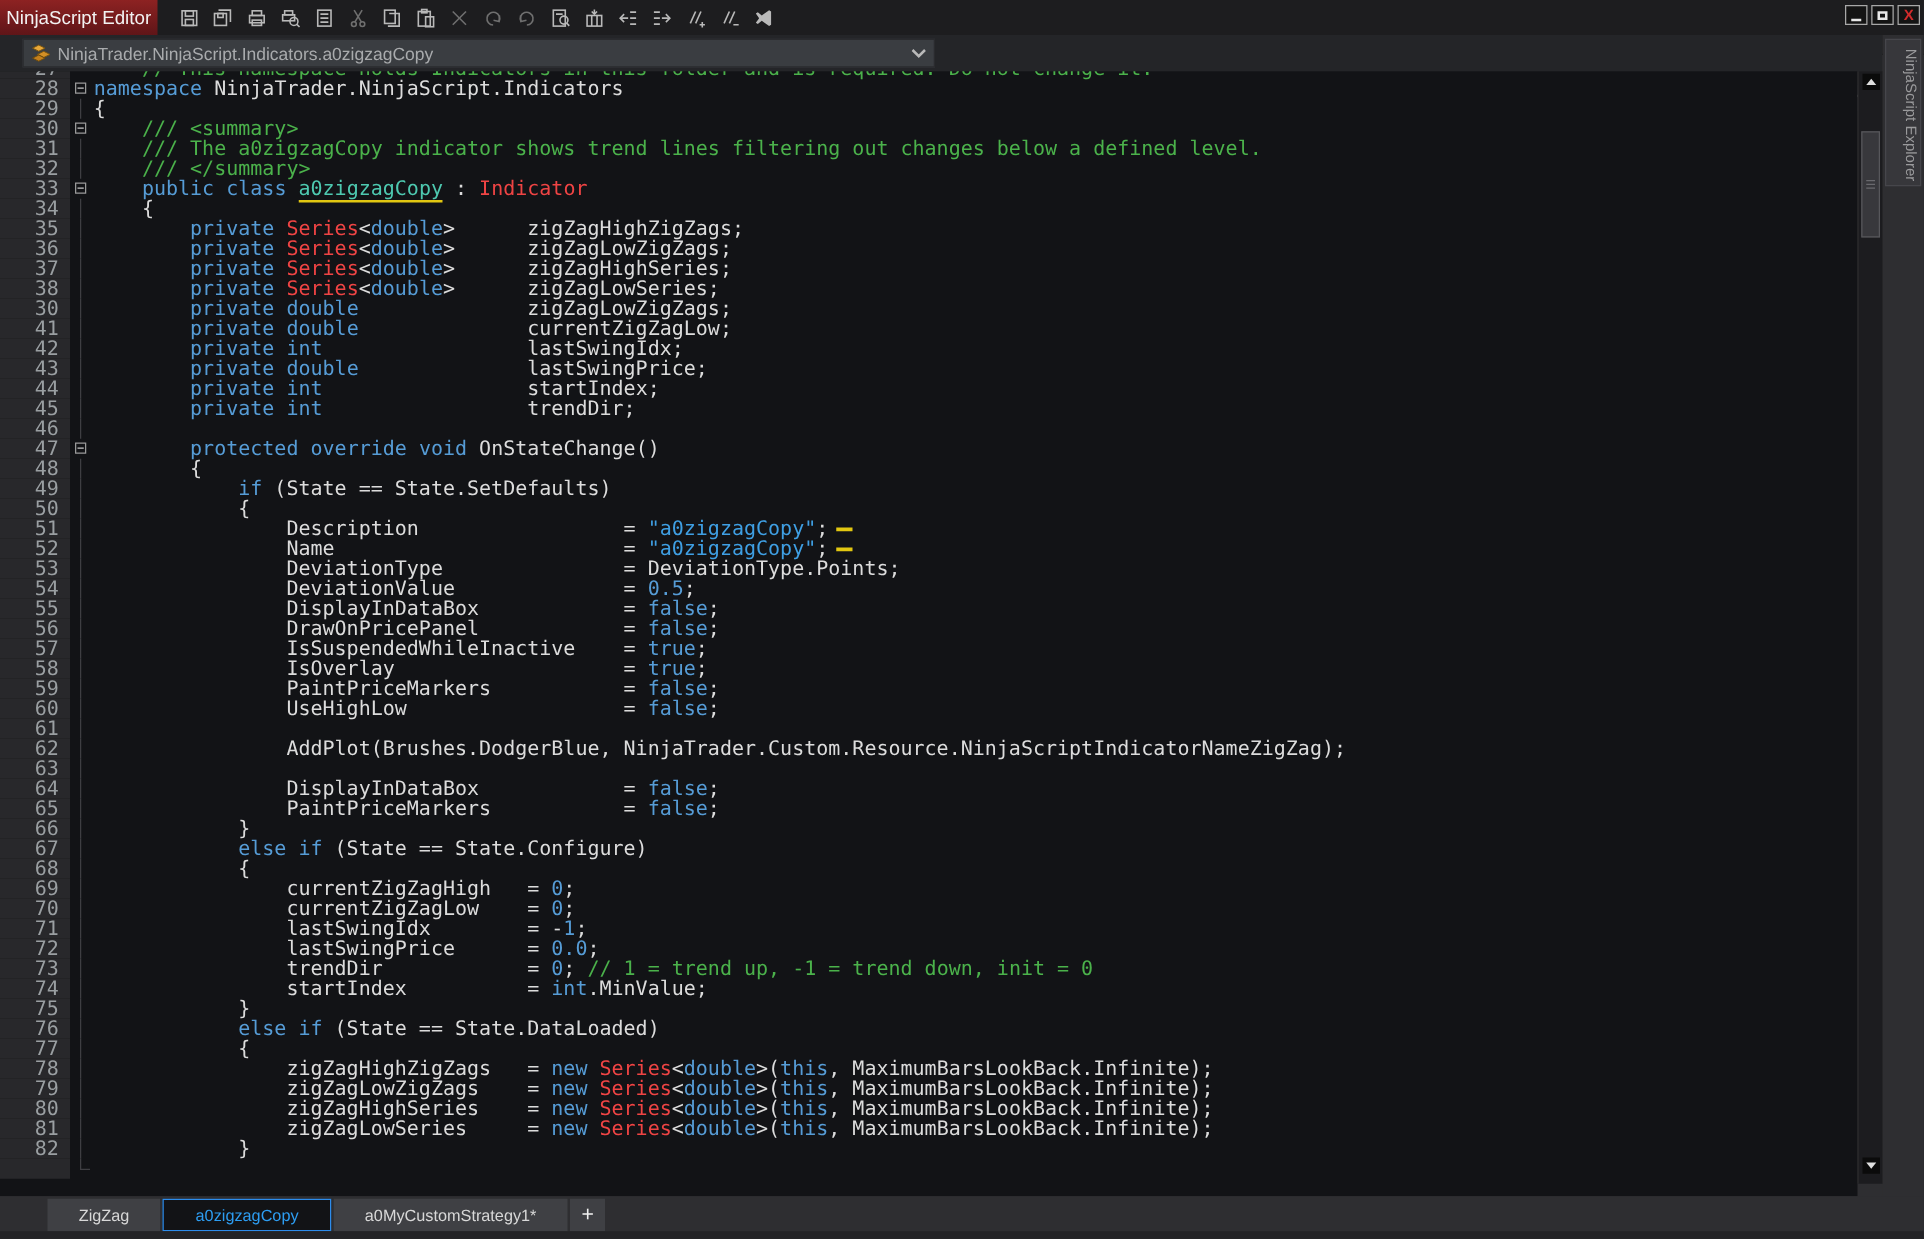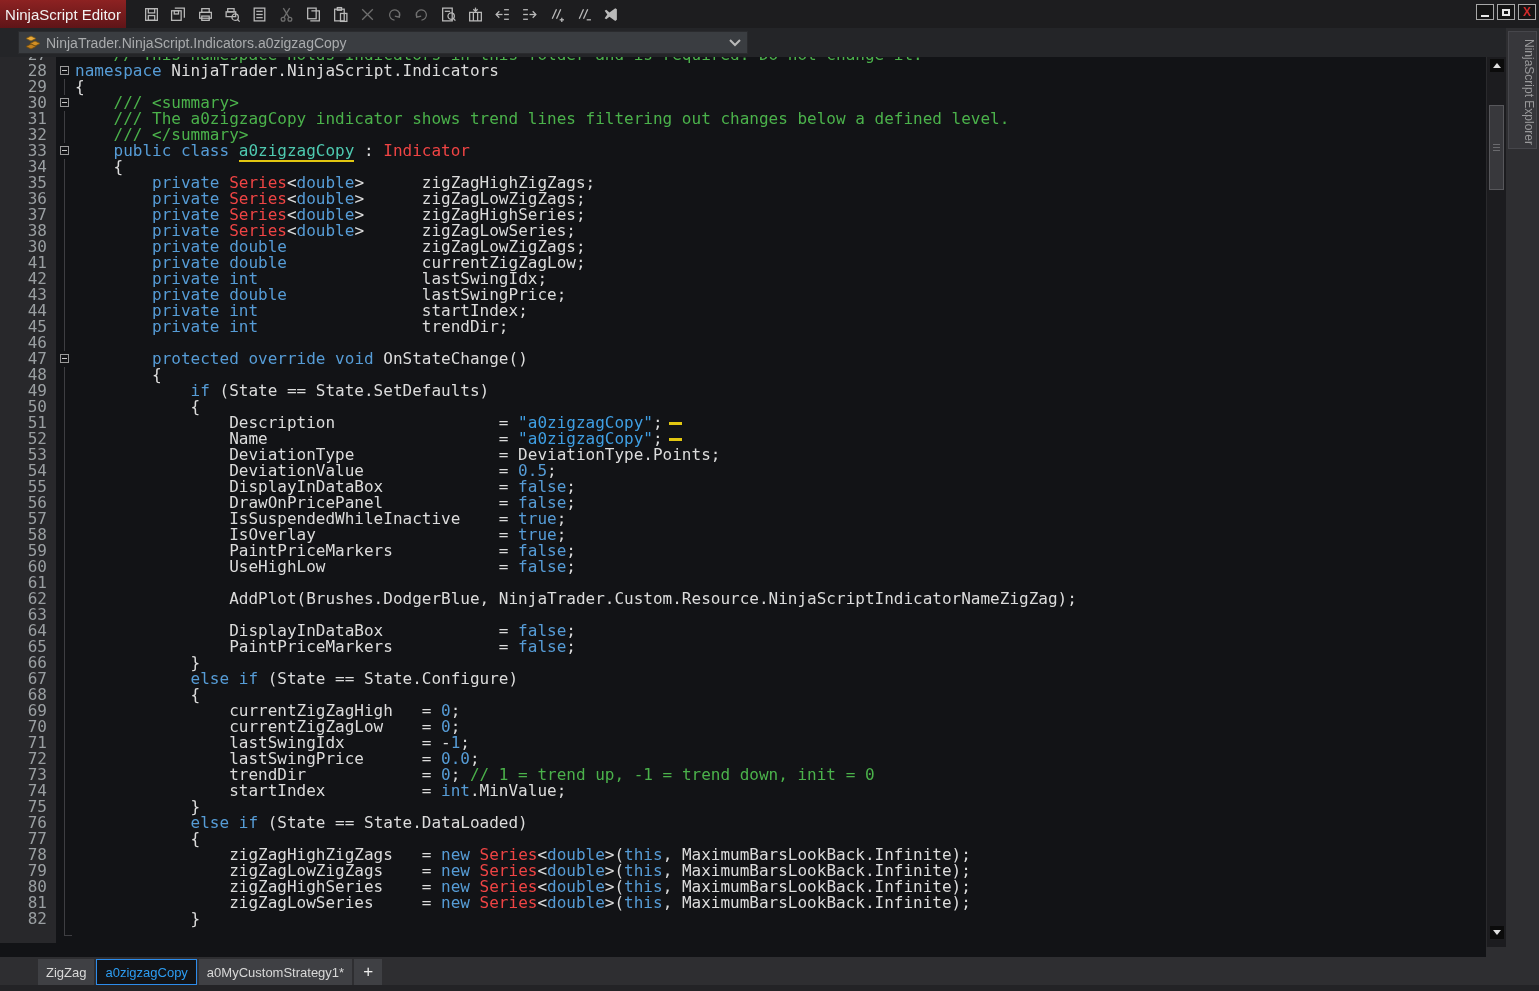--- a/index.html
+++ b/index.html
@@ -56,21 +56,21 @@
   .sb-btn.down { top:869px; }
   .tri-up { width:0; height:0; border-left:4px solid transparent; border-right:4px solid transparent; border-bottom:5px solid #e0e0e0; }
   .tri-down { width:0; height:0; border-left:4px solid transparent; border-right:4px solid transparent; border-top:5px solid #e0e0e0; }
   .sb-thumb { position:absolute; left:2px; top:48px; width:15px; height:85px; background:#38383c; border:1px solid #57575b; }
   .sb-grip { position:absolute; left:3px; top:38px; width:7px; height:1px; background:#6a6a6e; box-shadow:0 3px 0 #6a6a6e, 0 6px 0 #6a6a6e; }
 
   
   .bottombar { position:absolute; left:0; top:957px; width:1539px; height:34px; background:#2e2e31; }
   .bb-strip { position:absolute; left:0; top:28px; width:1539px; height:6px; background:#232326; }
   .tabs { position:absolute; left:38px; top:2px; display:flex; gap:2px; }
-  .tab { height:26px; padding:0 8px; background:#3f4044; color:#d8d8d8; font-size:13px; display:flex; align-items:center; white-space:nowrap; }
+  .tab { height:26px; padding:0 25px; background:#3f4044; color:#d8d8d8; font-size:13px; display:flex; align-items:center; white-space:nowrap; }
   .tab.active { background:#121316; border:1px solid #2d8ceb; color:#2d9df2; }
   .add-tab { width:28px; height:26px; background:#3f4044; color:#efefef; font-size:17px; display:flex; align-items:center; justify-content:center; }
 </style>
 </head>
 <body>
 
 <div class="titlebar">
   <div class="app-tab">NinjaScript Editor</div>
   <div class="toolbar">
       <button class="tb-btn">

